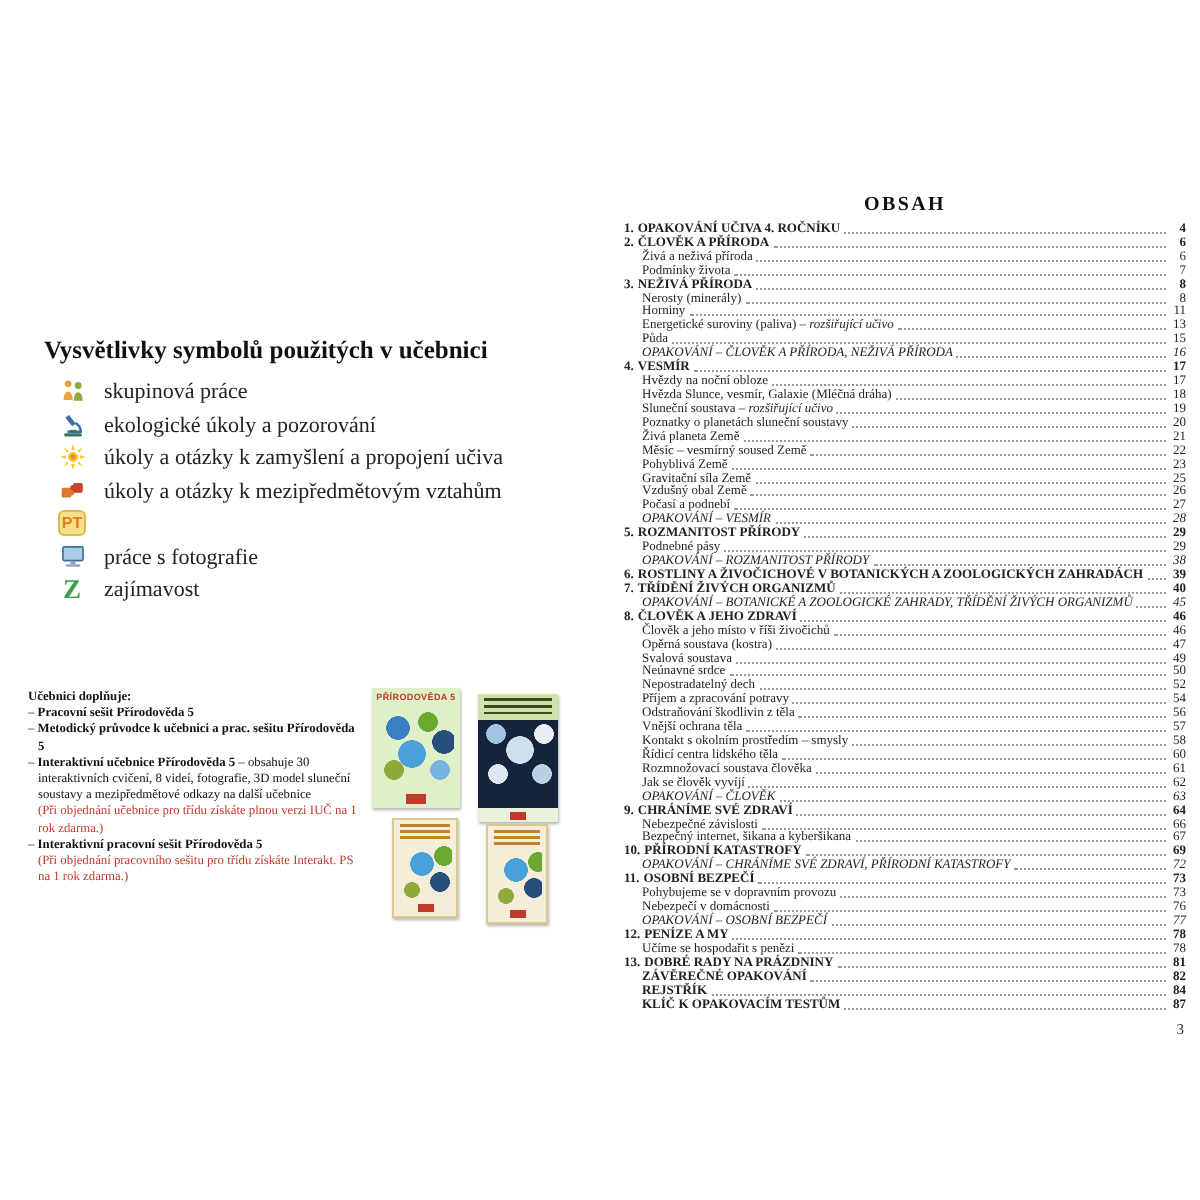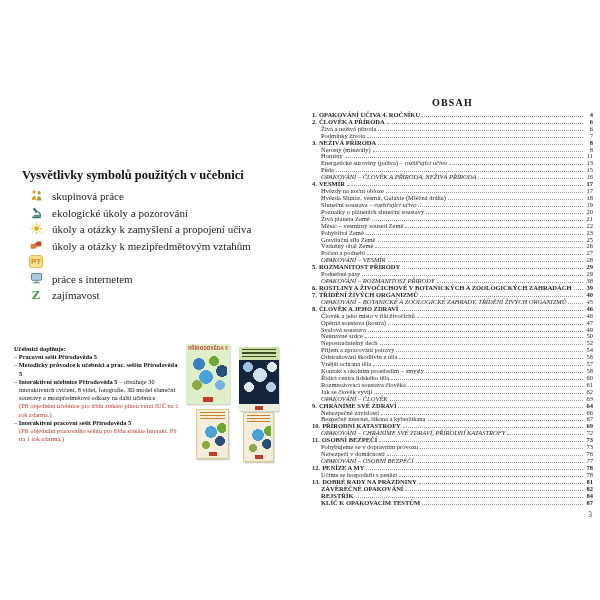--- a/index.html
+++ b/index.html
@@ -139,21 +139,21 @@
         </span>
       </div>
       <div class="symbol-row">
         <span class="symbol-icon">
           <svg viewBox="0 0 16 16">
             <rect x="1.8" y="1.8" width="12.4" height="8.4" rx="1" fill="#aacbe3" stroke="#3a6ea5" stroke-width="1"></rect>
             <rect x="6.4" y="10.4" width="3.2" height="2" fill="#8ea4b5"></rect>
             <rect x="3.6" y="12.4" width="8.8" height="1.6" rx="0.8" fill="#8ea4b5"></rect>
           </svg>
         </span>
-        <span class="symbol-label">práce s internetem</span>
+        <span class="symbol-label">práce s fotografie</span>
       </div>
       <div class="symbol-row">
         <span class="symbol-icon">
           <span class="z-letter">Z</span>
         </span>
         <span class="symbol-label">zajímavost</span>
       </div>
     </div>
 </div>
 

